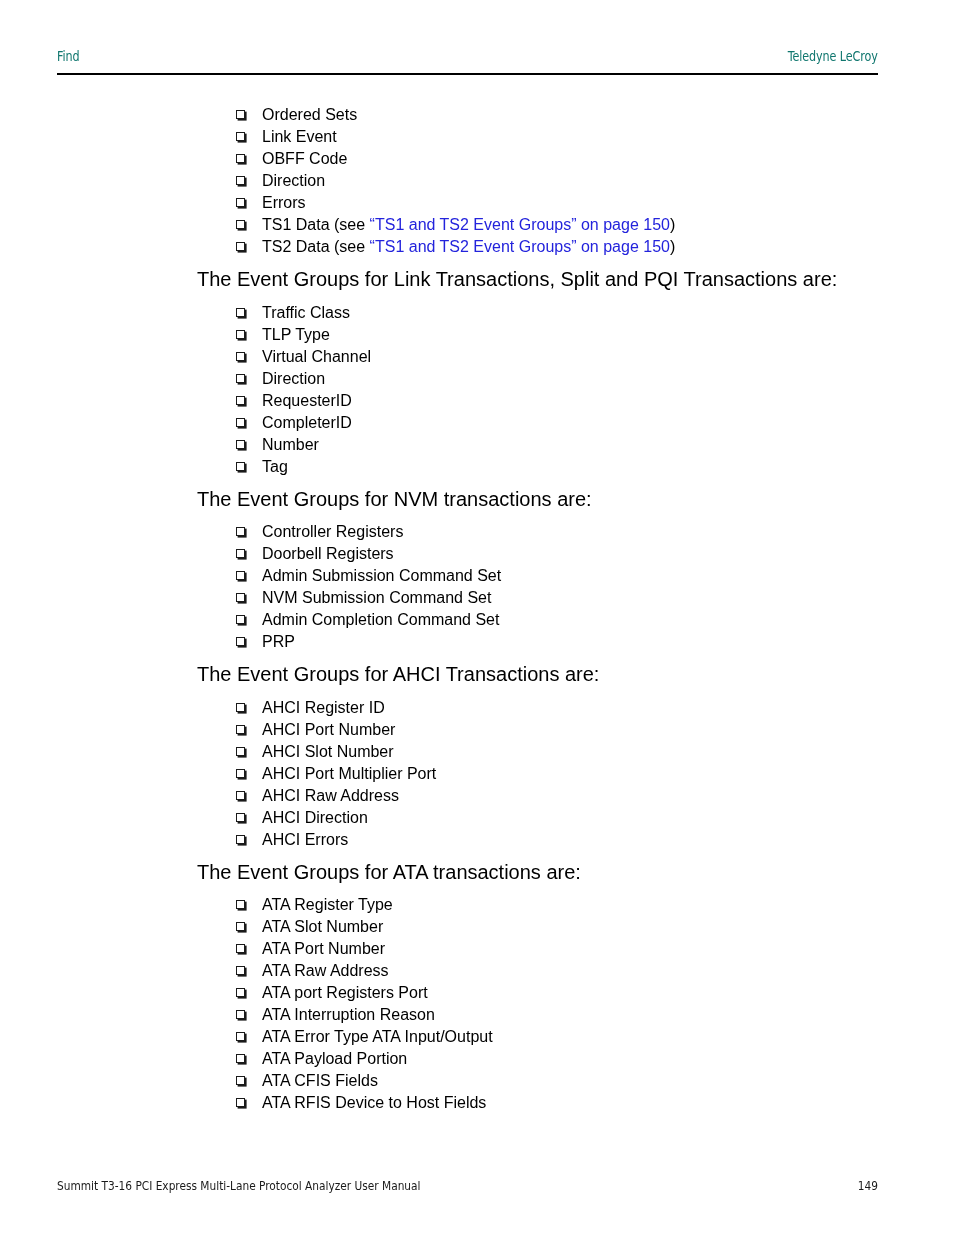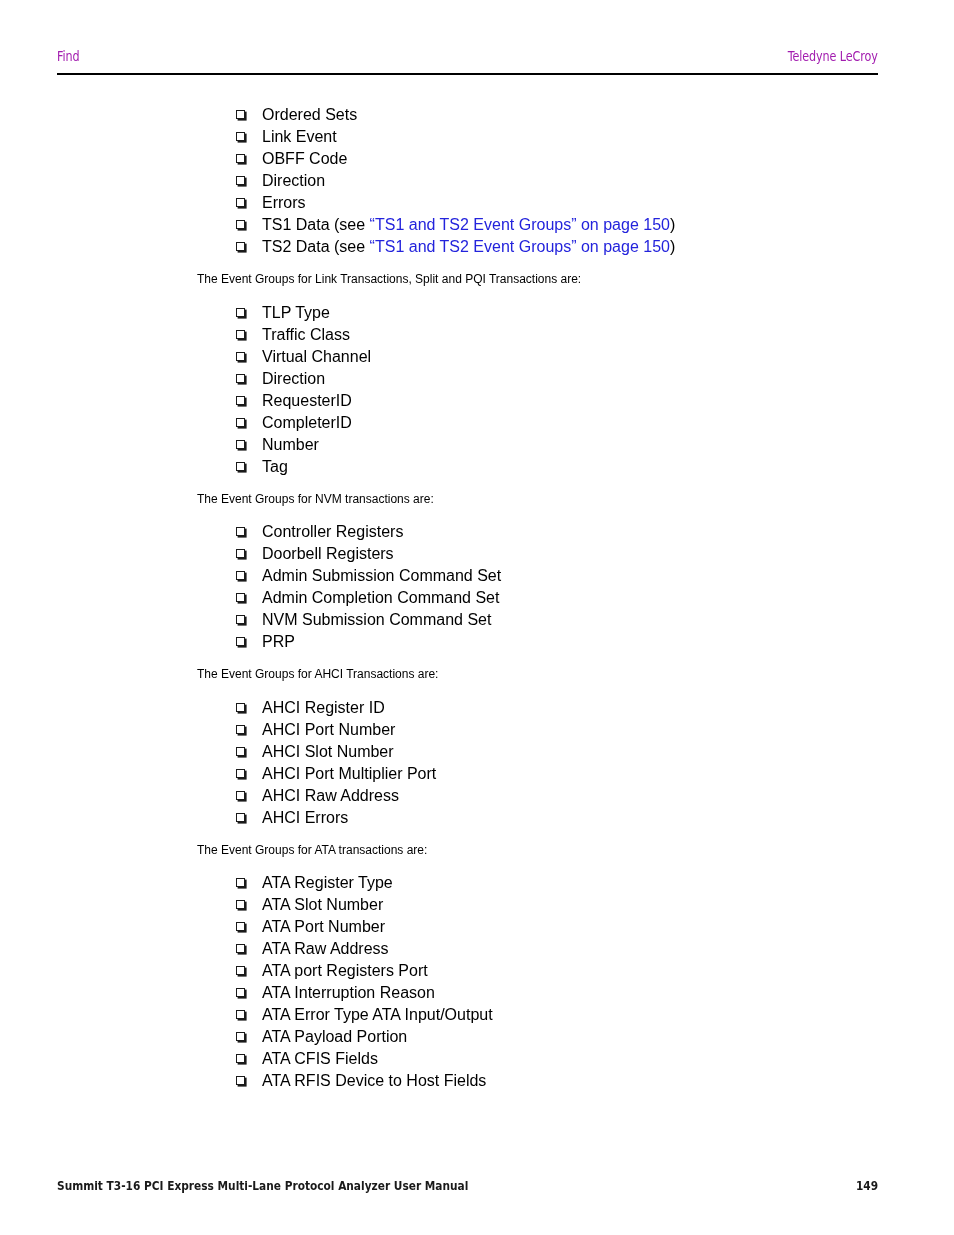--- a/index.html
+++ b/index.html
@@ -32,21 +32,21 @@
     top: 48px;
     width: 821px;
     height: 28px;
   }
   .page-header .hdr-row {
     display: flex;
     justify-content: space-between;
     align-items: baseline;
     font-size: 13.5px;
     letter-spacing: -0.1px;
-    color: #a21caf;
+    color: #0f766e;
     text-align: center;
   }
   .hdr-left {
     font-family: "DejaVu Sans Condensed", "Liberation Sans Narrow", "Liberation Sans", sans-serif;
     font-size: 13.5px;
     transform: scaleX(0.92);
     transform-origin: left center;
   }
   .hdr-right {
     font-family: "DejaVu Sans Condensed", "Liberation Sans Narrow", "Liberation Sans", sans-serif;
@@ -69,21 +69,21 @@
     left: 0;
     top: 104px;
     width: 954px;
   }
 
   .section { }
 
   .lead {
     margin: 0;
     padding: 0 0 0 197px;
-    font-size: 12px;
+    font-size: 20px;
     line-height: 21.5px;
     color: #000000;
   }
 
   ul.checklist {
     list-style: none;
     margin: 0;
     padding: 0;
   }
   ul.checklist li {
@@ -121,21 +121,20 @@
     left: 57px;
     top: 1178px;
     width: 821px;
   }
   .page-footer .ftr-row {
     display: flex;
     justify-content: space-between;
     align-items: baseline;
     font-size: 12.8px;
     color: #1a1a1a;
-    font-weight: bold;
   }
   .ftr-left {
     font-family: "DejaVu Sans Condensed", "Liberation Sans Narrow", "Liberation Sans", sans-serif;
     transform: scaleX(0.92);
     transform-origin: left center;
   }
   .ftr-right {
     font-family: "DejaVu Sans Condensed", "Liberation Sans Narrow", "Liberation Sans", sans-serif;
     transform: scaleX(0.92);
     transform-origin: right center;
@@ -165,53 +164,54 @@
             <li><span class="bullet"></span><span class="txt">Errors</span></li>
             <li><span class="bullet"></span><span class="txt">TS1 Data (see </span><span class="link" style="color: rgb(35, 35, 220);">“TS1 and TS2 Event Groups” on page 150</span><span class="txt">)</span></li>
             <li><span class="bullet"></span><span class="txt">TS2 Data (see </span><span class="link" style="color: rgb(35, 35, 220);">“TS1 and TS2 Event Groups” on page 150</span><span class="txt">)</span></li>
           </ul>
           <div class="gap-after-list"></div>
         </div>
         <div class="section">
           <p class="lead">The Event Groups for Link Transactions, Split and PQI Transactions are:</p>
           <div class="gap-after-lead"></div>
           <ul class="checklist">
+            <li><span class="bullet"></span><span class="txt">Traffic Class</span></li>
             <li><span class="bullet"></span><span class="txt">TLP Type</span></li>
-            <li><span class="bullet"></span><span class="txt">Traffic Class</span></li>
             <li><span class="bullet"></span><span class="txt">Virtual Channel</span></li>
             <li><span class="bullet"></span><span class="txt">Direction</span></li>
             <li><span class="bullet"></span><span class="txt">RequesterID</span></li>
             <li><span class="bullet"></span><span class="txt">CompleterID</span></li>
             <li><span class="bullet"></span><span class="txt">Number</span></li>
             <li><span class="bullet"></span><span class="txt">Tag</span></li>
           </ul>
           <div class="gap-after-list"></div>
         </div>
         <div class="section">
           <p class="lead">The Event Groups for NVM transactions are:</p>
           <div class="gap-after-lead"></div>
           <ul class="checklist">
             <li><span class="bullet"></span><span class="txt">Controller Registers</span></li>
             <li><span class="bullet"></span><span class="txt">Doorbell Registers</span></li>
             <li><span class="bullet"></span><span class="txt">Admin Submission Command Set</span></li>
+            <li><span class="bullet"></span><span class="txt">NVM Submission Command Set</span></li>
             <li><span class="bullet"></span><span class="txt">Admin Completion Command Set</span></li>
-            <li><span class="bullet"></span><span class="txt">NVM Submission Command Set</span></li>
             <li><span class="bullet"></span><span class="txt">PRP</span></li>
           </ul>
           <div class="gap-after-list"></div>
         </div>
         <div class="section">
           <p class="lead">The Event Groups for AHCI Transactions are:</p>
           <div class="gap-after-lead"></div>
           <ul class="checklist">
             <li><span class="bullet"></span><span class="txt">AHCI Register ID</span></li>
             <li><span class="bullet"></span><span class="txt">AHCI Port Number</span></li>
             <li><span class="bullet"></span><span class="txt">AHCI Slot Number</span></li>
             <li><span class="bullet"></span><span class="txt">AHCI Port Multiplier Port</span></li>
             <li><span class="bullet"></span><span class="txt">AHCI Raw Address</span></li>
+            <li><span class="bullet"></span><span class="txt">AHCI Direction</span></li>
             <li><span class="bullet"></span><span class="txt">AHCI Errors</span></li>
           </ul>
           <div class="gap-after-list"></div>
         </div>
         <div class="section">
           <p class="lead">The Event Groups for ATA transactions are:</p>
           <div class="gap-after-lead"></div>
           <ul class="checklist">
             <li><span class="bullet"></span><span class="txt">ATA Register Type</span></li>
             <li><span class="bullet"></span><span class="txt">ATA Slot Number</span></li>

